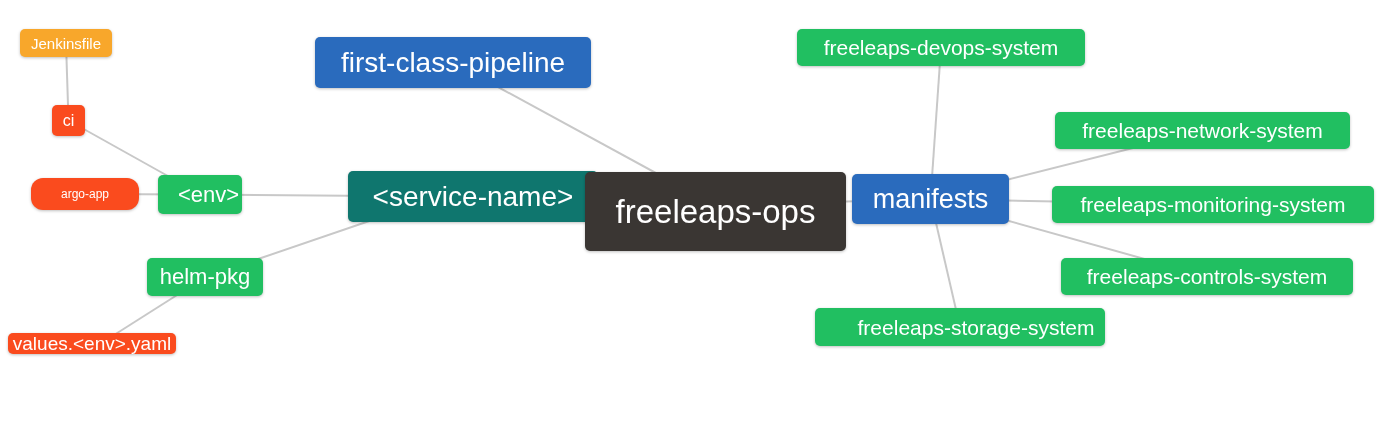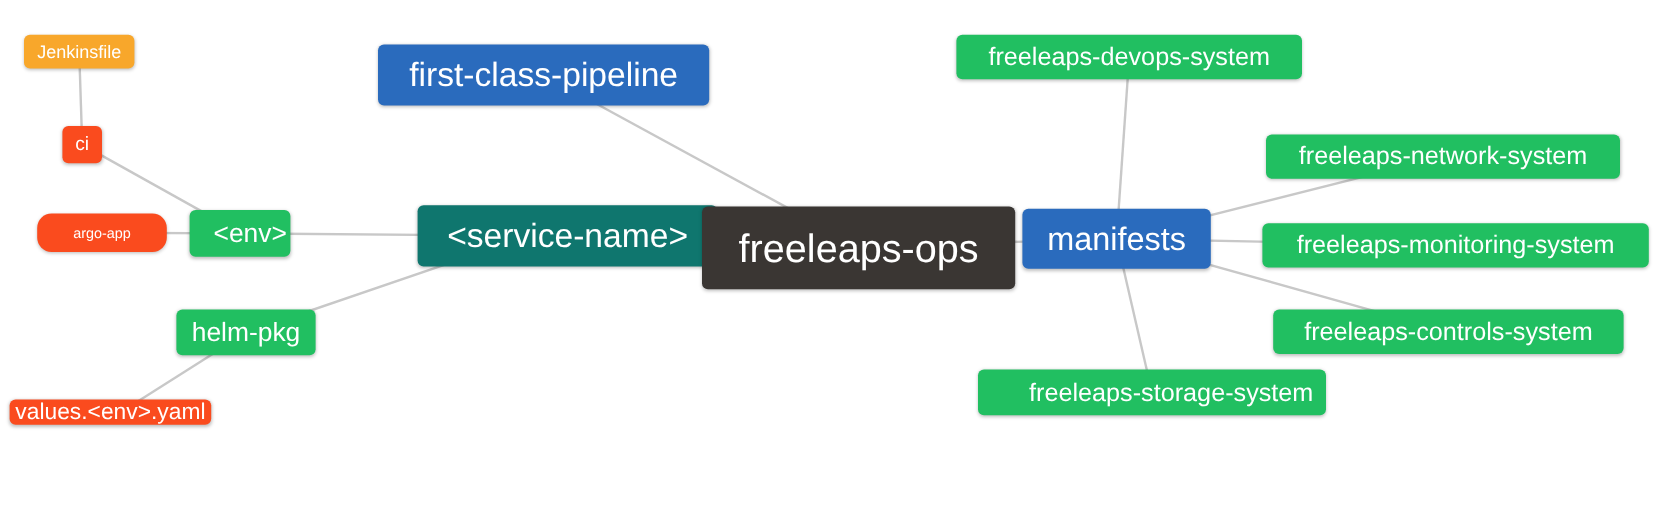--- a/index.html
+++ b/index.html
@@ -77,21 +77,21 @@
     </div>
     <div class="node" style="left: 8px; top: 333px; width: 168px; height: 21px; font-size: 19px; background: rgb(250, 75, 30);">
       <span>values.&lt;env&gt;.yaml</span>
     </div>
     <div class="node" style="left: 316px; top: 171px; width: 250px; height: 51px; font-size: 28px; background: #0f766e; margin-left: 32px;">
       <span>&lt;service-name&gt;</span>
     </div>
     <div class="node" style="left: 315px; top: 37px; width: 276px; height: 51px; font-size: 28px; background: rgb(42, 107, 189);">
       <span>first-class-pipeline</span>
     </div>
-    <div class="node" style="left: 585px; top: 172px; width: 261px; height: 69px; font-size: 33px; background: rgb(58, 54, 51);">
+    <div class="node" style="left: 585px; top: 172px; width: 261px; height: 79px; font-size: 33px; background: rgb(58, 54, 51);">
       <span>freeleaps-ops</span>
     </div>
     <div class="node" style="left: 852px; top: 174px; width: 157px; height: 50px; font-size: 27px; background: rgb(42, 107, 189);">
       <span>manifests</span>
     </div>
     <div class="node" style="left: 797px; top: 29px; width: 288px; height: 37px; font-size: 21px; background: rgb(33, 191, 97);">
       <span>freeleaps-devops-system</span>
     </div>
     <div class="node" style="left: 1055px; top: 112px; width: 295px; height: 37px; font-size: 21px; background: rgb(33, 191, 97); text-align: center;">
       <span>freeleaps-network-system</span>

